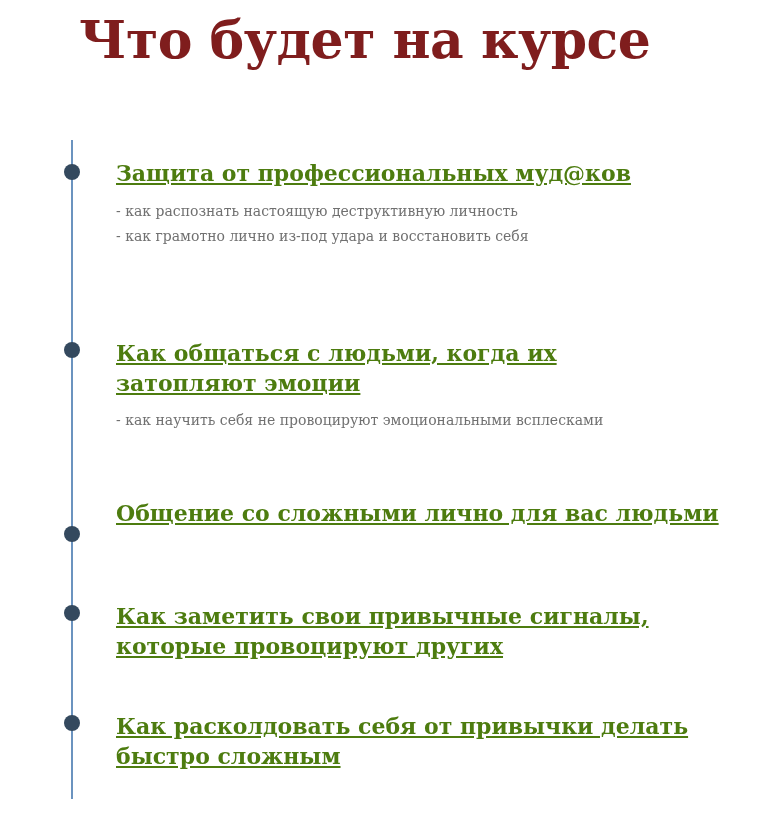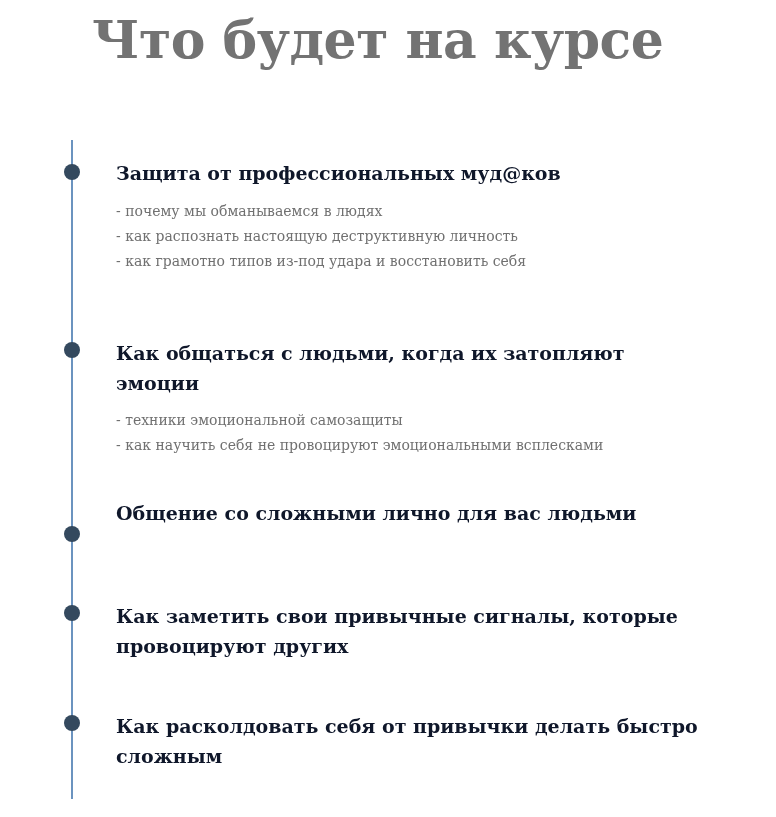--- a/index.html
+++ b/index.html
@@ -1,52 +1,50 @@
 <!DOCTYPE html>
 <html><head>
   <meta charset="utf-8">
   <style>
     html, body { margin: 0; padding: 0; background: #ffffff; }
     body { width: 776px; height: 817px; position: relative; overflow: hidden;
       font-family: "DejaVu Serif", "Liberation Serif", serif; }
-    .title { position: absolute; left: 92px; top: 8px; margin: 0;
-      font-size: 52px; font-weight: 700; color: #737373; letter-spacing: -0.5px;
+    .title { position: absolute; left: 79px; top: 8px; margin: 0;
+      font-size: 52px; font-weight: 700; color: #7f1d1d; letter-spacing: -0.5px;
       font-family: "DejaVu Serif", serif; line-height: 64px; }
     .timeline { position: absolute; left: 71px; top: 140px; width: 2px; height: 659px; background: #6b93bf; }
     .item { position: absolute; left: 0; width: 776px; }
     .dot { position: absolute; left: 64px; width: 16px; height: 16px; border-radius: 50%; background: #34495e; }
     .item-title { position: absolute; left: 116px; margin: 0; width: 640px;
-      font-size: 19px; font-weight: 700; color: #0f172a; line-height: 30px;
-      font-family: "DejaVu Serif", serif; }
+      font-size: 22px; font-weight: 700; color: #4d7c0f; line-height: 30px;
+      font-family: "DejaVu Serif", serif; text-decoration: underline; }
     .bullets { position: absolute; left: 116px; margin: 0; padding: 0; list-style: none; }
     .bullets li { font-size: 14px; color: #707070; line-height: 25px;
       font-family: "DejaVu Serif", serif; white-space: nowrap; }
   </style>
 </head>
 <body>
 
 <h1 class="title">Что будет на курсе</h1>
 
 <div class="timeline"></div>
 
 <div class="item">
   <div class="dot" style="top:164px"></div>
   <h3 class="item-title" style="top:158px">Защита от профессиональных муд@ков</h3>
   <ul class="bullets" style="top:199px">
-    <li>- почему мы обманываемся в людях</li>
     <li>- как распознать настоящую деструктивную личность</li>
-    <li>- как грамотно типов из-под удара и восстановить себя</li>
+    <li>- как грамотно лично из-под удара и восстановить себя</li>
   </ul>
 </div>
 
 <div class="item">
   <div class="dot" style="top:342px"></div>
   <h3 class="item-title" style="top:338px; width:540px">Как общаться с людьми, когда их затопляют эмоции</h3>
   <ul class="bullets" style="top:408px">
-    <li>- техники эмоциональной самозащиты</li>
     <li>- как научить себя не провоцируют эмоциональными всплесками</li>
   </ul>
 </div>
 
 <div class="item">
   <div class="dot" style="top:526px"></div>
   <h3 class="item-title" style="top:498px">Общение со сложными лично для вас людьми</h3>
 </div>
 
 <div class="item">

